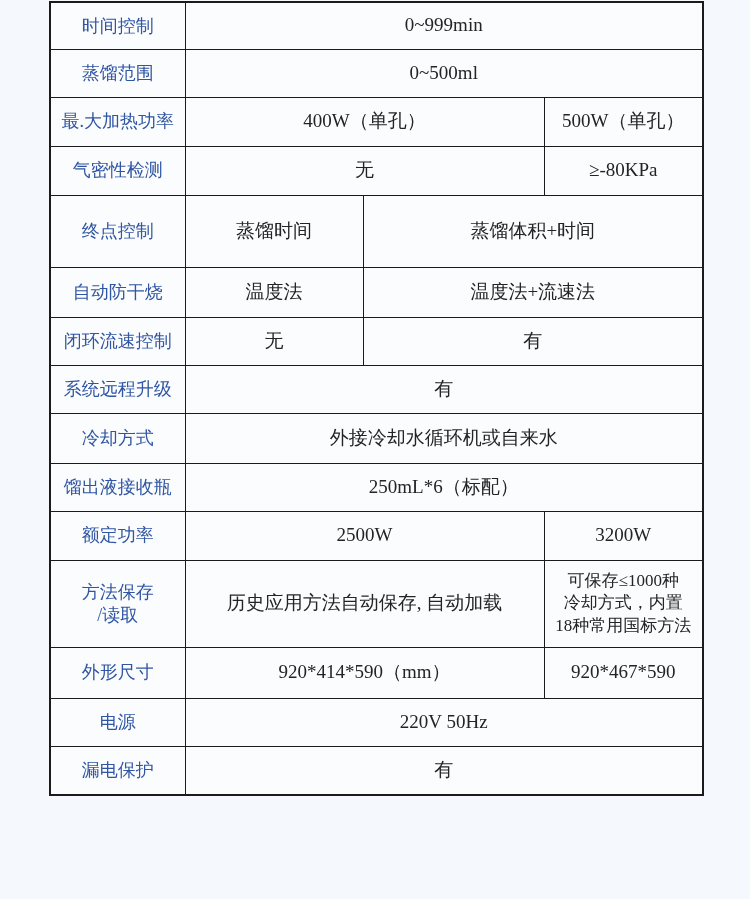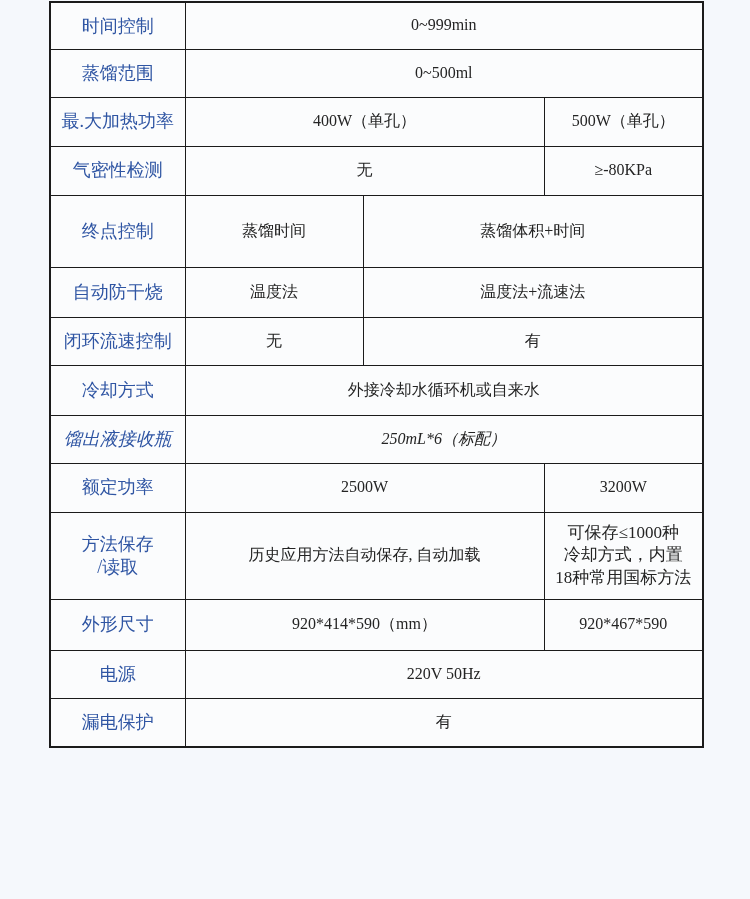--- a/index.html
+++ b/index.html
@@ -37,21 +37,21 @@
     white-space:pre-line;
     overflow:hidden;
   }
   td.spec-label{
     color:var(--label-color);
     font-size:18px;
     line-height:1.25;
   }
   td.spec-value{
     color:var(--value-color);
-    font-size:16px;
+    font-size:19px;
     line-height:1.3;
   }
   td.spec-value.multi{
     font-size:17px;
     line-height:1.32;
     padding:0 1px;
   }
 </style>
 </head>
 <body>
@@ -91,25 +91,29 @@
         <tr style="height: 50px;">
           <td class="spec-label">自动防干烧</td>
           <td class="spec-value">温度法</td>
           <td class="spec-value" colspan="2">温度法+流速法</td>
         </tr>
         <tr style="height: 48px;">
           <td class="spec-label">闭环流速控制</td>
           <td class="spec-value">无</td>
           <td class="spec-value" colspan="2">有</td>
         </tr>
+        <tr style="height: 48px;">
+          <td class="spec-label">系统远程升级</td>
+          <td class="spec-value" colspan="3">有</td>
+        </tr>
         <tr style="height: 50px;">
           <td class="spec-label">冷却方式</td>
           <td class="spec-value" colspan="3">外接冷却水循环机或自来水</td>
         </tr>
-        <tr style="height: 48px; font-style: italic;">
+        <tr style="height: 48px;">
           <td class="spec-label">馏出液接收瓶</td>
           <td class="spec-value" colspan="3">250mL*6（标配）</td>
         </tr>
         <tr style="height: 49px;">
           <td class="spec-label">额定功率</td>
           <td class="spec-value" colspan="2">2500W</td>
           <td class="spec-value">3200W</td>
         </tr>
         <tr style="height: 87px;">
           <td class="spec-label">方法保存

